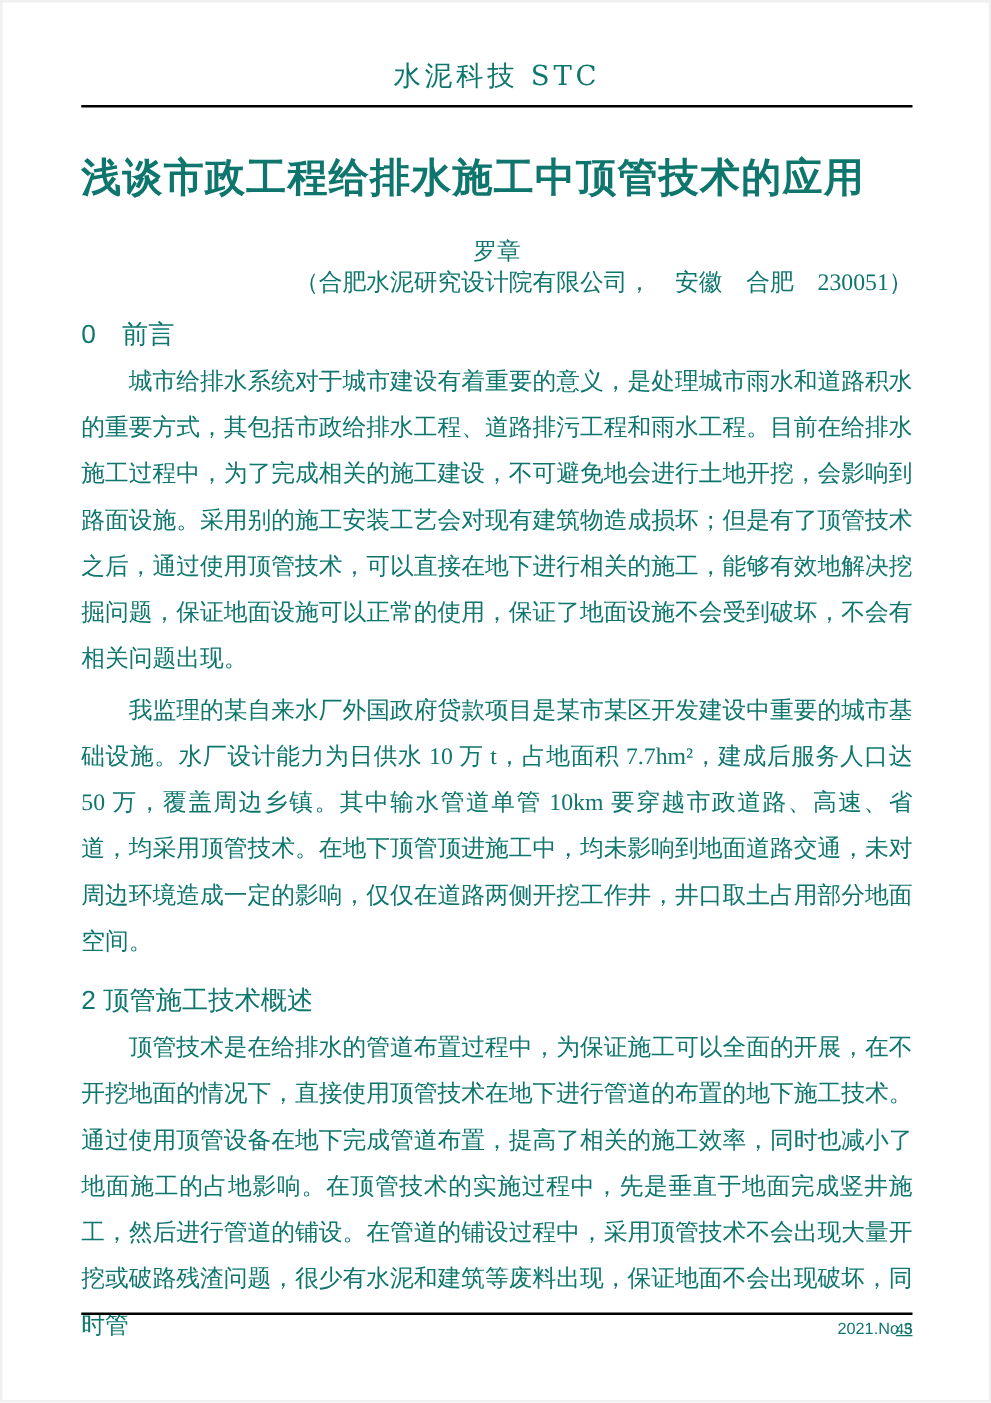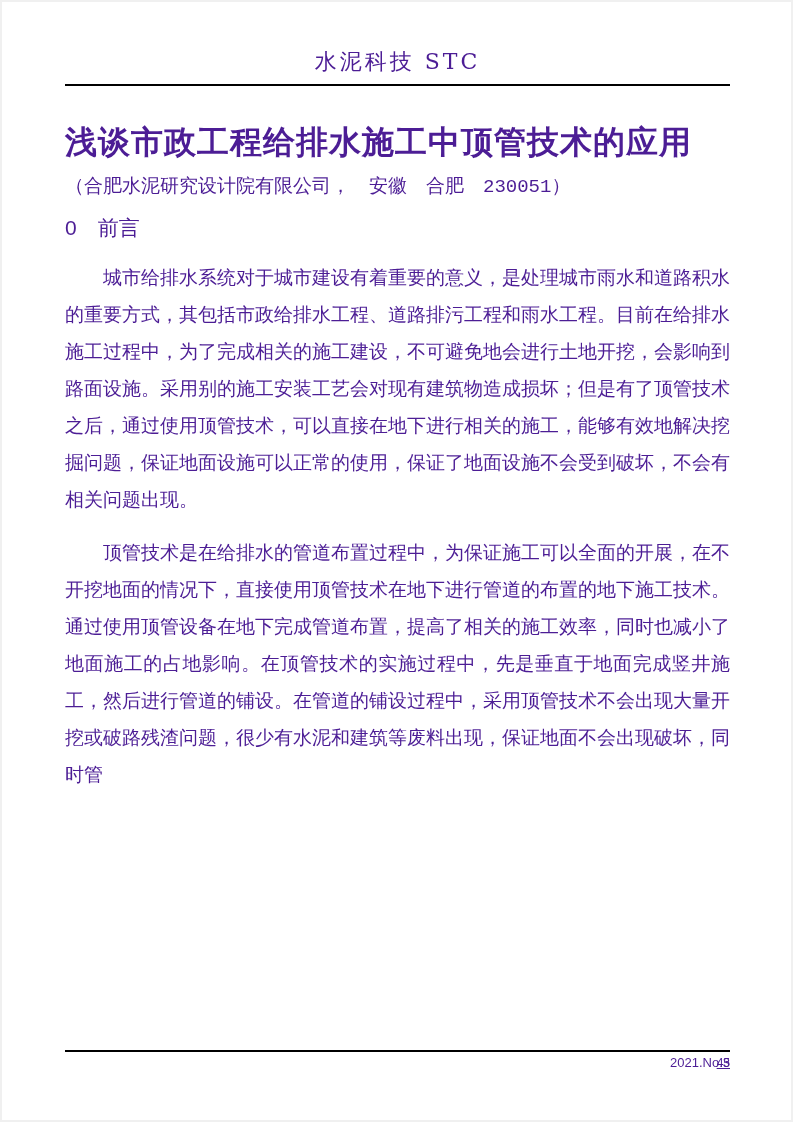--- a/index.html
+++ b/index.html
@@ -8,21 +8,21 @@
     background: #ffffff;
   }
   * { box-sizing: border-box; }
 
   .page {
     position: relative;
     width: 793px;
     height: 1122px;
     margin: 0 auto;
     background: #ffffff;
-    color: #4c1d95;
+    color: #0f766e;
     font-family: "Liberation Serif", serif;
     box-shadow: inset 0 0 0 2px #f0f0f0;
     overflow: hidden;
   }
 
   .content {
     padding: 48px 63px 0 65px;
   }
 
   
@@ -49,37 +49,37 @@
     letter-spacing: 1px;
   }
   .author {
     margin-top: 26px;
     text-align: center;
     font-size: 19px;
     line-height: 24px;
     font-family: "DejaVu Serif", serif;
   }
   .affiliation {
-    margin-top: 12px;
-    text-align: left;
+    margin-top: 2px;
+    text-align: right;
     font-size: 19px;
     line-height: 24px;
-    font-family: Liberation Mono, monospace;
+    font-family: Liberation Serif, serif;
   }
 
   
   .section-heading {
     margin: 14px 0 0 0;
     font-family: "Liberation Sans", sans-serif;
     font-weight: normal;
     font-size: 21px;
     line-height: 30px;
   }
   .section-body {
-    margin: 16px 0 0 0;
+    margin: 4px 0 0 0;
     font-size: 19px;
     line-height: 37px;
     text-align: justify;
     text-indent: 2em;
     letter-spacing: 0;
   }
 
   
   .page-footer {
     position: absolute;
@@ -114,32 +114,35 @@
 <div class="page">
   <div class="content">
 
     <header>
       <div class="journal-title">水泥科技 STC</div>
       <hr class="header-rule">
     </header>
 
     <h1 class="article-title">浅谈市政工程给排水施工中顶管技术的应用</h1>
 
+    <div class="author">罗章</div>
 
     <div class="affiliation">（合肥水泥研究设计院有限公司，　安徽　合肥　230051）</div>
 
     <section>
       <h2 class="section-heading">0　前言</h2>
       <p class="section-body">城市给排水系统对于城市建设有着重要的意义，是处理城市雨水和道路积水的重要方式，其包括市政给排水工程、道路排污工程和雨水工程。目前在给排水施工过程中，为了完成相关的施工建设，不可避免地会进行土地开挖，会影响到路面设施。采用别的施工安装工艺会对现有建筑物造成损坏；但是有了顶管技术之后，通过使用顶管技术，可以直接在地下进行相关的施工，能够有效地解决挖掘问题，保证地面设施可以正常的使用，保证了地面设施不会受到破坏，不会有相关问题出现。</p>
     </section>
 
     <section>
+      <p class="section-body">我监理的某自来水厂外国政府贷款项目是某市某区开发建设中重要的城市基础设施。水厂设计能力为日供水 10 万 t，占地面积 7.7hm²，建成后服务人口达 50 万，覆盖周边乡镇。其中输水管道单管 10km 要穿越市政道路、高速、省道，均采用顶管技术。在地下顶管顶进施工中，均未影响到地面道路交通，未对周边环境造成一定的影响，仅仅在道路两侧开挖工作井，井口取土占用部分地面空间。</p>
     </section>
 
     <section>
+      <h2 class="section-heading">2 顶管施工技术概述</h2>
       <p class="section-body">顶管技术是在给排水的管道布置过程中，为保证施工可以全面的开展，在不开挖地面的情况下，直接使用顶管技术在地下进行管道的布置的地下施工技术。通过使用顶管设备在地下完成管道布置，提高了相关的施工效率，同时也减小了地面施工的占地影响。在顶管技术的实施过程中，先是垂直于地面完成竖井施工，然后进行管道的铺设。在管道的铺设过程中，采用顶管技术不会出现大量开挖或破路残渣问题，很少有水泥和建筑等废料出现，保证地面不会出现破坏，同时管</p>
     </section>
 
   </div>
 
   <footer class="page-footer">
     <hr class="footer-rule">
     <div class="footer-row">
       <span class="page-number">45</span>
       <span class="issue">2021.No.3</span>

